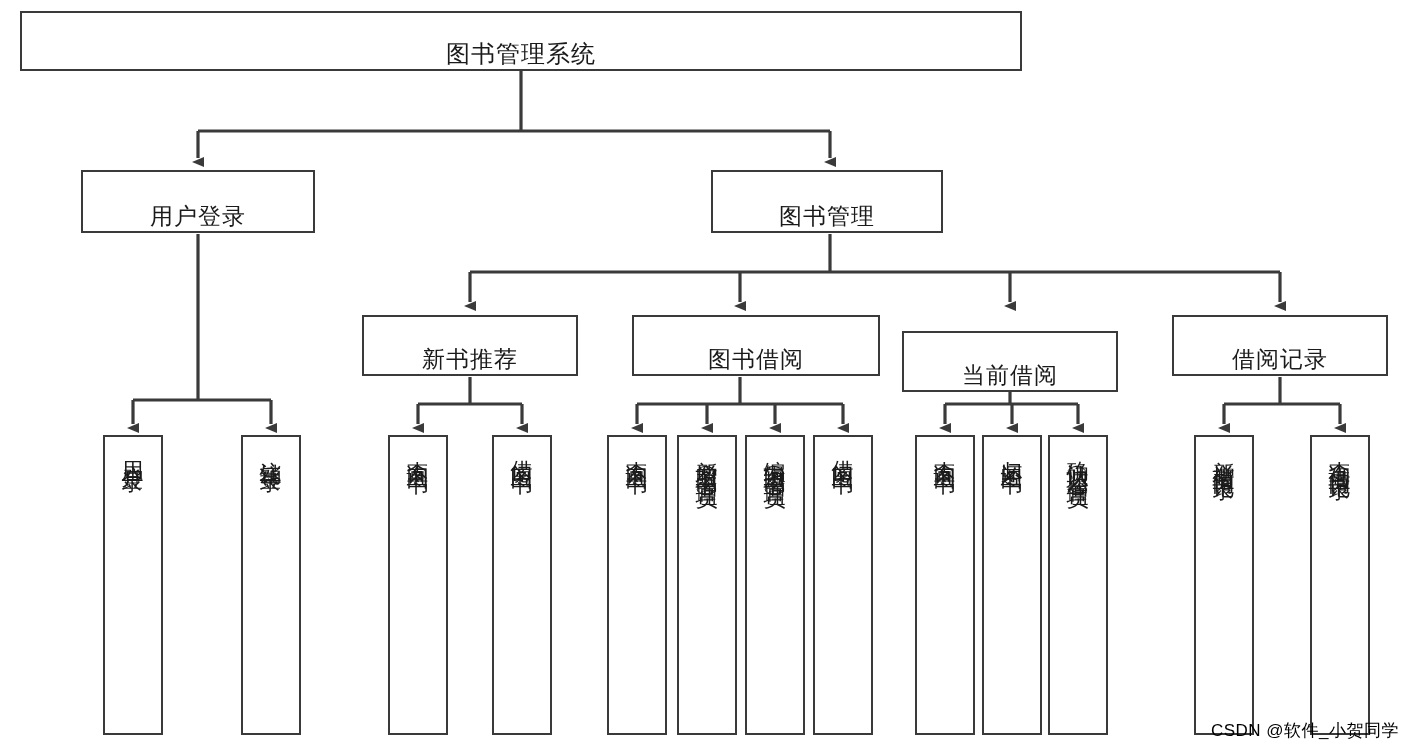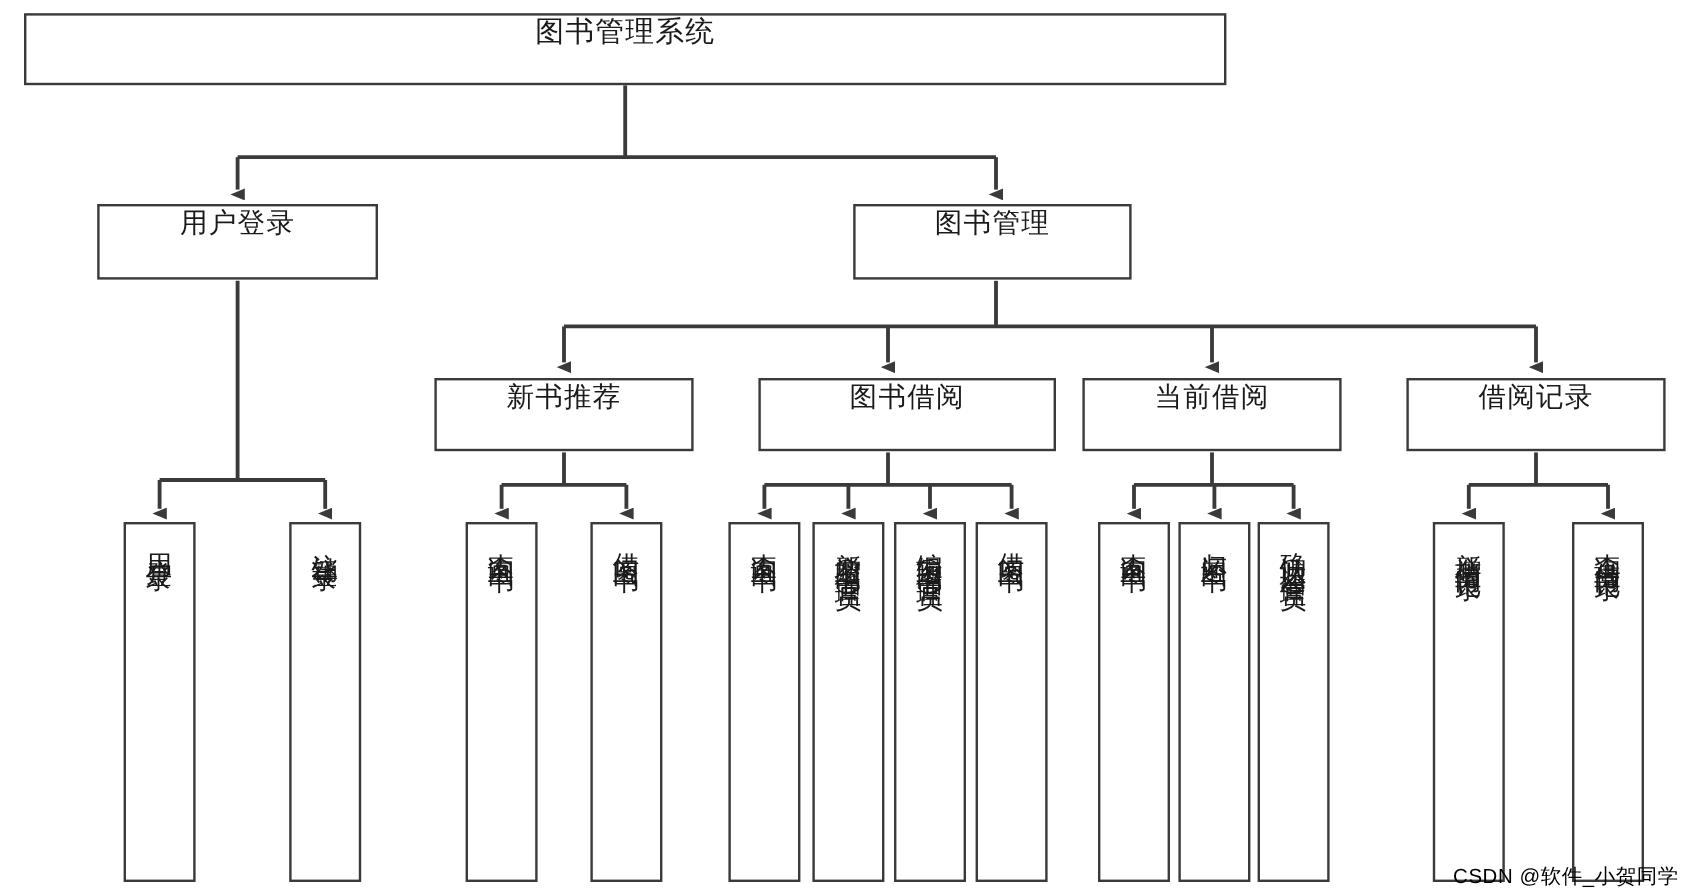--- a/index.html
+++ b/index.html
@@ -23,21 +23,21 @@
     top: 0;
     width: 1405px;
     height: 747px;
   }
   .node {
     position: absolute;
     box-sizing: border-box;
     border: 2.5px solid #3a3a3a;
     background: #ffffff;
     display: flex;
-    align-items: flex-start;
+    align-items: flex-end;
     justify-content: center;
     color: #1a1a1a;
   }
   .node.horiz {
     font-size: 23px;
     letter-spacing: 1px;
     line-height: 1.2;
   }
   .node.root {
     font-size: 24px;
@@ -134,21 +134,21 @@
   <div class="node horiz" style="left:711px; top:170px; width:232px; height:63px;">
     <span>图书管理</span>
   </div>
 
   <div class="node horiz" style="left:362px; top:315px; width:216px; height:61px;">
     <span>新书推荐</span>
   </div>
   <div class="node horiz" style="left:632px; top:315px; width:248px; height:61px;">
     <span>图书借阅</span>
   </div>
-  <div class="node horiz" style="left:902px; top:315px; width:216px; height:61px;">
+  <div class="node horiz" style="left:902px; top:331px; width:216px; height:61px;">
     <span>当前借阅</span>
   </div>
   <div class="node horiz" style="left:1172px; top:315px; width:216px; height:61px;">
     <span>借阅记录</span>
   </div>
 
   <div class="node leaf" style="left:103px; top:435px; width:60px; height:300px;">
     <span class="vtext">用户登录</span>
   </div>
   <div class="node leaf" style="left:241px; top:435px; width:60px; height:300px;">

